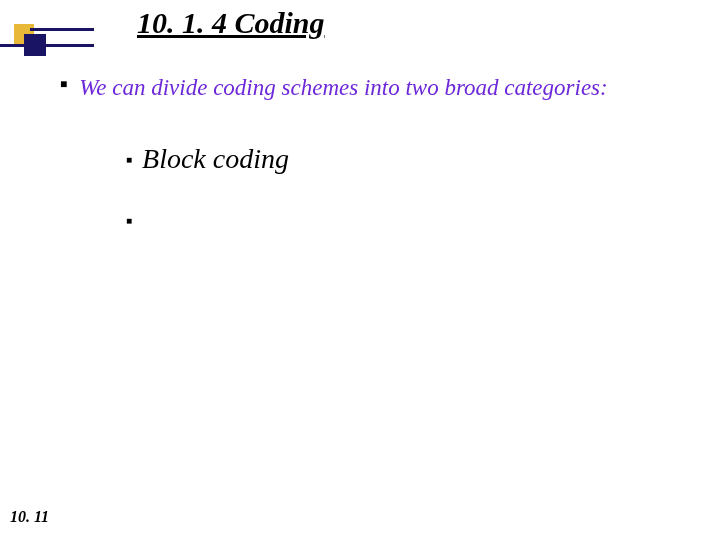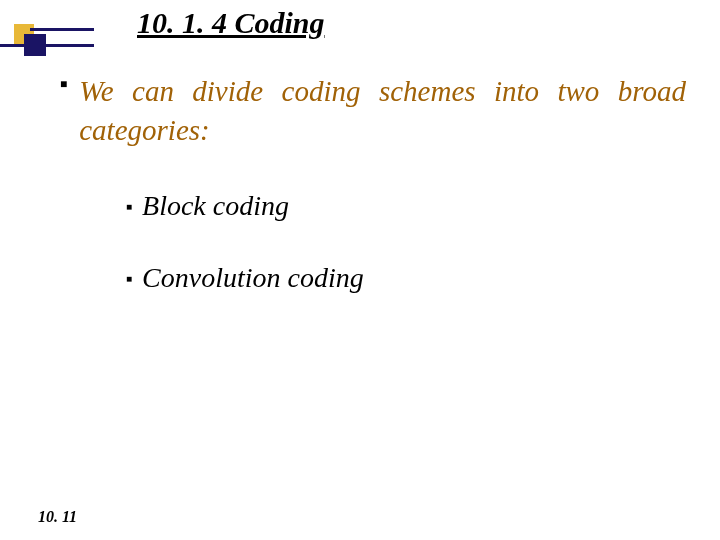--- a/index.html
+++ b/index.html
@@ -76,23 +76,23 @@
     align-items: flex-start;
     gap: 12px;
   }
   .bullet {
     font-size: 12px;
     color: #000;
     line-height: 24px;
     flex: 0 0 auto;
   }
   .intro-text {
-    font-size: 29px;
+    font-size: 23px;
     font-style: italic;
-    color: #a16207;
+    color: #6d28d9;
     line-height: 1.35;
     text-align: justify;
     flex: 1;
   }
   .sub-list {
     margin-top: 40px;
     margin-left: 66px;
   }
   .sub-item {
     display: flex;
@@ -110,21 +110,20 @@
     color: #000;
   }
   .page-num {
     position: absolute;
     left: 10px;
     bottom: 14px;
     font-size: 16px;
     font-style: italic;
     font-weight: bold;
     color: #000;
-    margin-left: 28px;
   }
 </style>
 </head>
 <body>
 
 <div class="header">
   <div class="left-decor">
     <div class="gold-box"></div>
     <div class="navy-box"></div>
   </div>
@@ -139,18 +138,17 @@
     <span class="intro-text">We can divide coding schemes into two broad categories:</span>
   </div>
 
   <div class="sub-list">
     <div class="sub-item">
       <span class="sub-bullet">■</span>
       <span class="sub-text">Block coding</span>
     </div>
     <div class="sub-item">
       <span class="sub-bullet">■</span>
-      <span class="sub-text">Convolution coding</span>
     </div>
   </div>
 </div>
 
 <div class="page-num">10. 11</div>
 
 </body></html>

